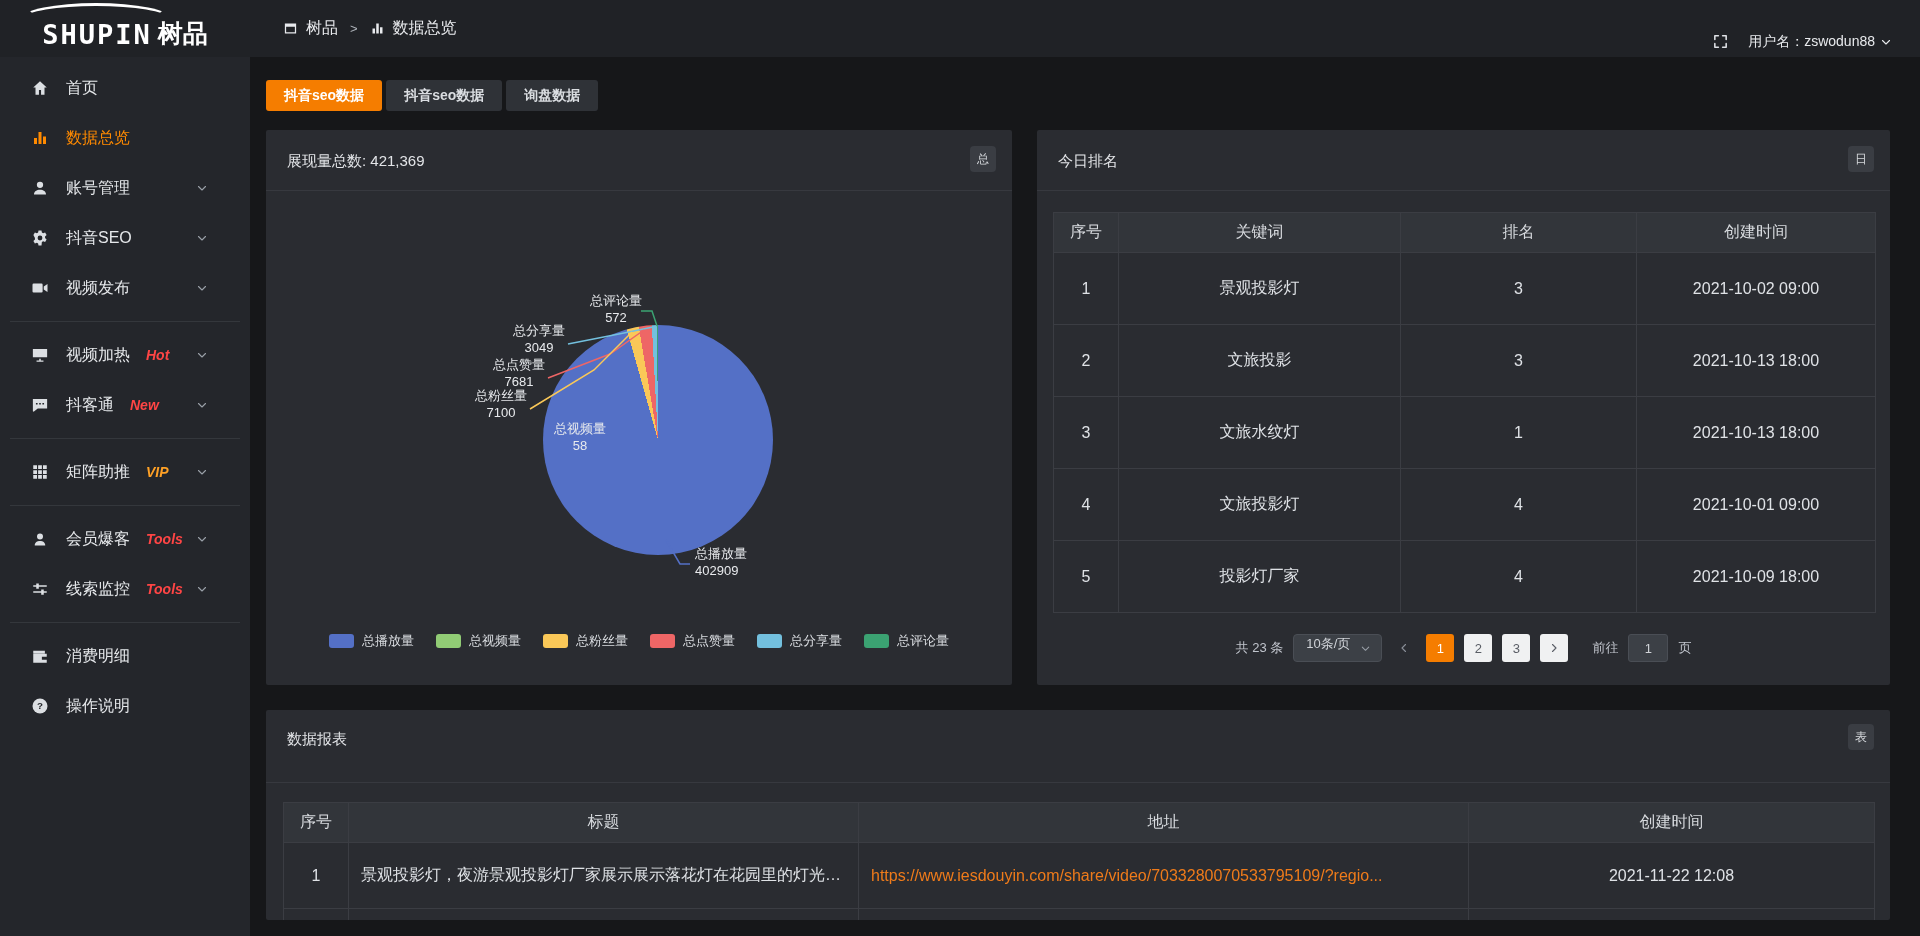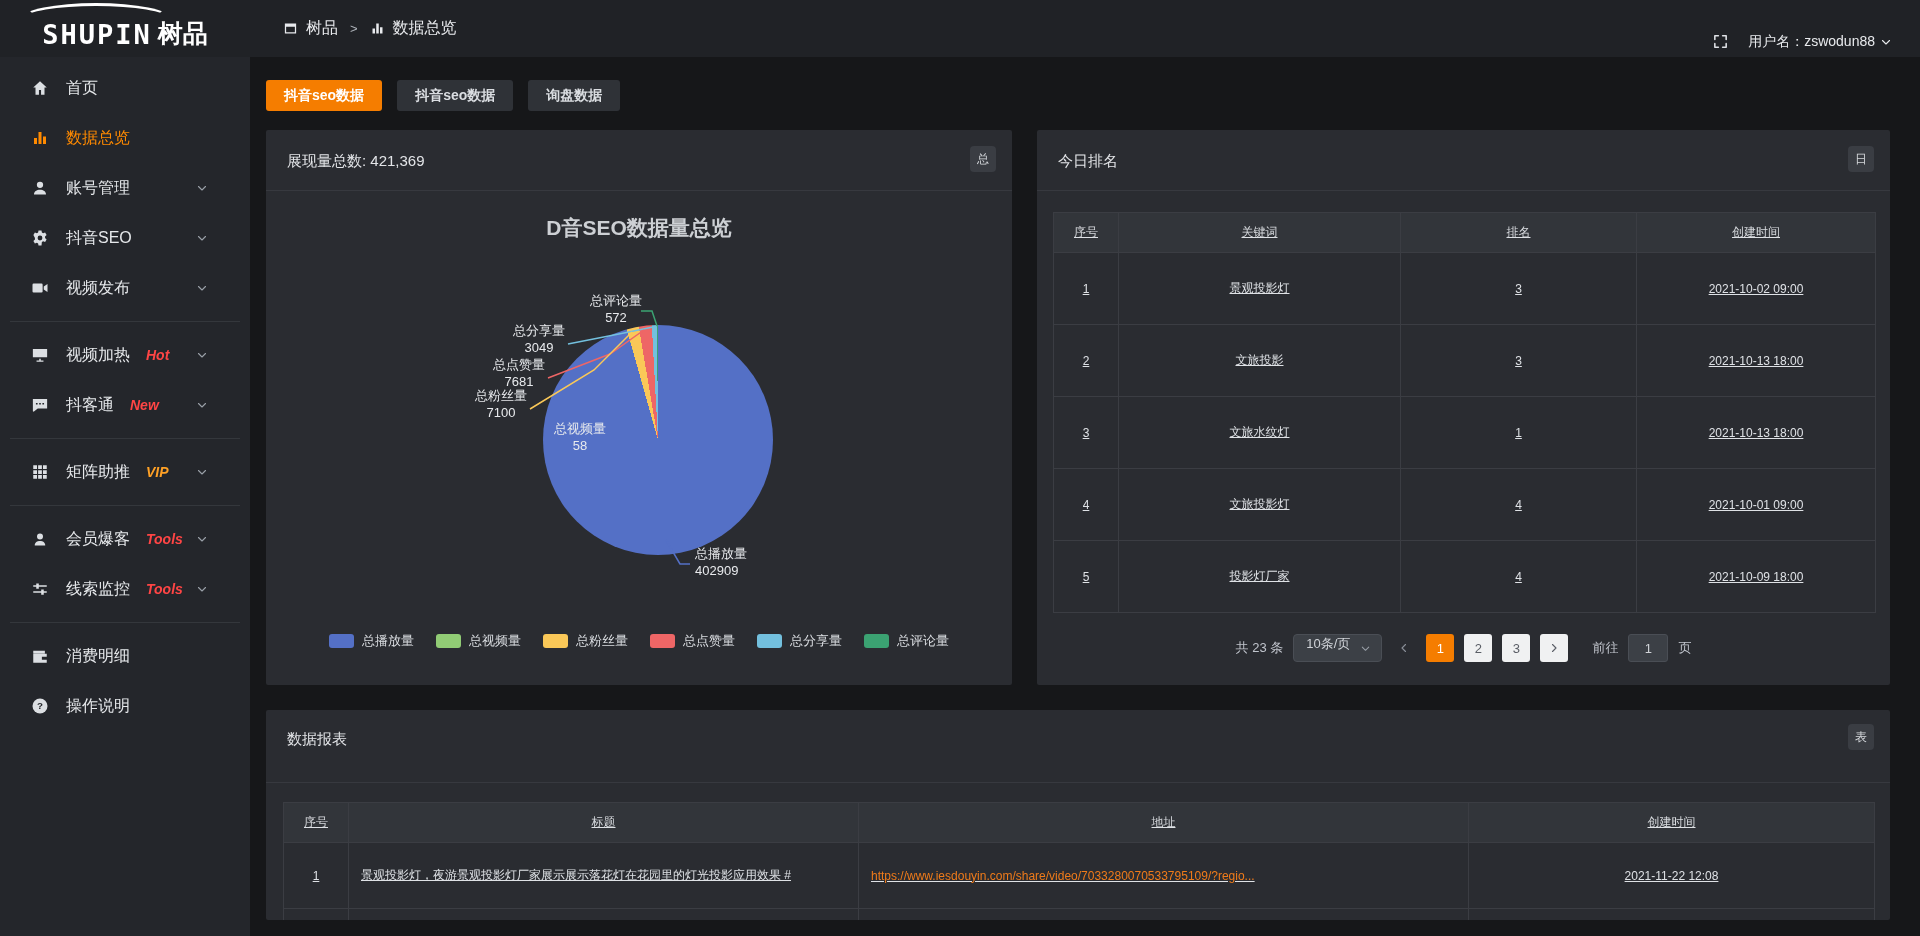--- a/index.html
+++ b/index.html
@@ -32,21 +32,21 @@
     font-size:16px; color:#e6e8eb;text-align:right; }
   .side-item .ico { width:20px; margin-right:16px; color:#dcdfe3; }
   .side-item .chev { margin-left:auto; color:#9aa0a8; }
   .side-item .chev svg { width:12px; height:12px; }
   .side-item.active, .side-item.active .ico { color:#ff8a00; }
   .side-badge { font-size:14px; font-weight:bold; font-style:italic; margin-left:16px; }
   .side-divider { height:1px; background:#34373c; margin:8px 10px; }
 
   
   #main { position:absolute; left:250px; top:57px; width:1670px; height:879px; padding:23px 30px 0 16px; }
-  #tabs { display:flex; gap:15px; margin-bottom:19px; }
+  #tabs { display:flex; gap:4px; margin-bottom:19px; }
   .tab-btn { height:31px; padding:0 18px; border-radius:3px; background:#2f3237; color:#dadde1;
     font-size:14px; font-weight:bold; display:flex; align-items:center; cursor:pointer; border:none; }
   .tab-btn.active { background:#f57d00; color:#fff; }
 
   .panel { background:#2a2c31; border-radius:2px; position:relative; }
   .panel-title { position:absolute; left:21px; top:22px; font-size:15px; color:#e3e5e8; }
   .panel-badge { position:absolute; right:16px; top:16px; width:26px; height:26px; border-radius:4px;
     background:#3a3d43; color:#d6d9dd; font-size:12px; display:flex; align-items:center; justify-content:center; cursor:pointer; }
   .panel-divider { position:absolute; left:0; right:0; top:60px; border-top:1px solid #37393f; }
 
@@ -60,21 +60,21 @@
   #pie { position:absolute; width:230px; height:230px; border-radius:50%; }
   .pie-label { position:absolute; font-size:13px; color:#e8eaed; line-height:1.3; text-align:center; white-space:nowrap; }
   .pie-label.left-align { text-align:left; }
   #pie-lines { position:absolute; left:0; top:0; pointer-events:none; }
   #legend { position:absolute; top:502px; left:0; width:100%; display:flex; justify-content:center;
     align-items:center; gap:22px; }
   .legend-item { display:flex; align-items:center; gap:8px; font-size:13px; color:#dcdfe3; cursor:pointer; }
   .legend-swatch { width:25px; height:14px; border-radius:3px; }
 
   
-  table.dk { border-collapse:collapse; table-layout:fixed; font-size:12px; color:#dfe2e6;text-decoration:underline; }
+  table.dk { border-collapse:collapse; table-layout:fixed; font-size:16px; color:#dfe2e6; }
   table.dk th, table.dk td { border:1px solid #3b3d43; text-align:center; font-weight:normal; overflow:hidden;
     white-space:nowrap; text-overflow:ellipsis; }
   table.dk thead th { background:#32353a; height:40px; color:#d8dbdf; }
   #ranking-table { position:absolute; left:16px; top:82px; width:823px; }
   #ranking-table td { height:72px; }
   #report-table { position:absolute; left:17px; top:92px; width:1592px; }
   #report-table td { height:66px; }
   #report-table td.cell-title { text-align:left; padding:0 12px; }
   #report-table td.cell-url { text-align:left; padding:0 12px; }
   .url-link { color:#ef7b1a; text-decoration:none; cursor:pointer; }
@@ -292,21 +292,20 @@
       <button class="tab-btn">抖音seo数据</button>
       <button class="tab-btn">询盘数据</button>
     </div>
 
   <div id="panel-row">
 
     <div id="overview-panel" class="panel">
       <div class="panel-title">展现量总数: 421,369</div>
       <div class="panel-badge">总</div>
       <div class="panel-divider"></div>
-      <div id="chart-title">D音SEO数据量总览</div>
       <div id="pie" style="left: 277px; top: 195px; background: conic-gradient(rgb(84, 112, 198) 0%, rgb(84, 112, 198) 95.619%, rgb(145, 204, 117) 95.619%, rgb(145, 204, 117) 95.6328%, rgb(250, 200, 88) 95.6328%, rgb(250, 200, 88) 97.3178%, rgb(238, 102, 102) 97.3178%, rgb(238, 102, 102) 99.1407%, rgb(115, 192, 222) 99.1407%, rgb(115, 192, 222) 99.8643%, rgb(59, 162, 114) 99.8643%, rgb(59, 162, 114) 100%);"></div>
       <svg id="pie-lines" width="746" height="555" viewBox="0 0 746 555">
           <polyline points="375,181 386,181 391,196" fill="none" stroke="#3ba272" stroke-width="1.5"></polyline>
           <polyline points="302,214 358,203 387,197" fill="none" stroke="#73c0de" stroke-width="1.5"></polyline>
           <polyline points="282,248 344,224 378,200" fill="none" stroke="#ee6666" stroke-width="1.5"></polyline>
           <polyline points="264,279 328,240 366,202" fill="none" stroke="#fac858" stroke-width="1.5"></polyline>
           <polyline points="400,410 414,434 424,434" fill="none" stroke="#5470c6" stroke-width="1.5"></polyline>
         </svg>
       <div id="pie-labels">
           <div class="pie-label" style="right: 370px; top: 163px;">

